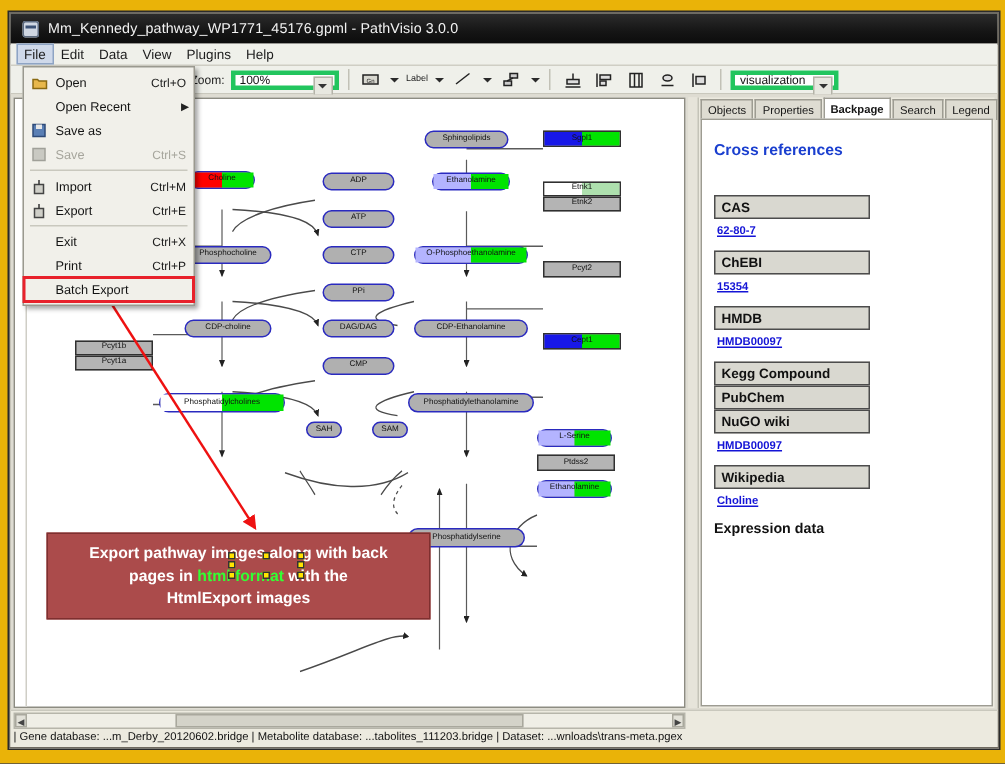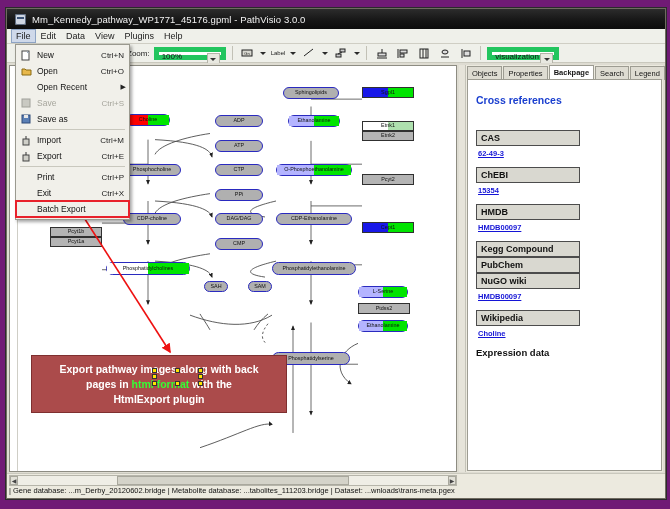--- a/index.html
+++ b/index.html
@@ -1,17 +1,17 @@
 <!DOCTYPE html>
 <html><head>
 <meta charset="utf-8">
 <style>
   html,body{margin:0;padding:0;background:#0a0a0a;}
   body{width:670px;height:509px;overflow:hidden;font-family:"Liberation Sans",sans-serif;}
-  #root{position:relative;width:670px;height:509px;background:#701a75;}
+  #root{position:relative;width:670px;height:509px;background:#eab308;}
 
   
   .win{position:absolute;left:6px;top:8px;width:658px;height:489px;
        background:#eceadf;border:1px solid #6f6a60;box-shadow:0 0 0 1px #2b2b2b;}
   .titlebar{position:absolute;left:0;top:0;width:100%;height:20px;
             background:linear-gradient(#2c2c2c,#151515 60%,#0c0c0c);
             border-bottom:1px solid #000;}
   .titlebar .tb-inner{position:absolute;left:8px;top:0;right:0;height:20px;display:flex;align-items:center;gap:6px;}
   .tb-ico{width:11px;height:11px;border-radius:2px;background:#cfd6e2;
           box-shadow:inset 0 0 0 1px #5d6b80;flex:none;position:relative;}
@@ -25,21 +25,21 @@
   .mi.active{background:#cfd9ea;border:1px solid #8ea4c4;padding:0 4px;}
 
   
   .toolbar{position:absolute;left:0;top:35px;width:100%;height:19px;background:#eff0ea;
            border-bottom:1px solid #c9c8bd;display:flex;align-items:center;gap:4px;padding-left:2px;box-sizing:border-box;}
   .tb-sep{width:1px;height:14px;background:#c2c1b6;margin:0 2px;}
   .tbtn{width:15px;height:15px;background:#eff0ea;border:1px solid transparent;display:flex;
         align-items:center;justify-content:center;cursor:default;}
   .tbtn svg{display:block;}
   .zoomlab{font-size:8px;color:#1d1d1d;margin-left:2px;}
-  .combo{height:13px;background:#fff;border:5px solid #22c55e;display:flex;
+  .combo{height:13px;background:#fff;border:3px solid #22c55e;display:flex;align-items:center;
          font-size:8px;color:#111;padding-left:3px;position:relative;box-sizing:border-box;}
   .combo .arw{position:absolute;right:1px;top:1px;width:11px;height:11px;background:#e8e8e0;
               border:1px solid #b4b3a8;display:flex;align-items:center;justify-content:center;}
   .combo .arw:after{content:"";border-left:3px solid transparent;border-right:3px solid transparent;
                     border-top:3px solid #333;}
   .caret{width:7px;height:13px;display:flex;align-items:center;justify-content:center;}
   .caret:after{content:"";border-left:3px solid transparent;border-right:3px solid transparent;border-top:3px solid #2a2a2a;}
 
   
   .bodyarea{position:absolute;left:0;top:54px;right:0;bottom:24px;background:#dedcd2;}
@@ -362,21 +362,21 @@
               <div class="node gene" style="left: 348px; top: 237px; width: 52px; height: 11px; background: rgb(180, 180, 180);">
                 <span class="cap">Ptdss2</span>
               </div>
             </div>
         </div>
 
         <div class="callout">
           <div class="ctext">
             <span>Export pathway images along with back</span><br>
             <span>pages in </span><span class="grn">html format</span><span> with the</span><br>
-            <span>HtmlExport plugin</span>
+            <span>HtmlExport images</span>
           </div>
         </div>
         <svg style="position:absolute;left:0;top:0;width:100%;height:100%;pointer-events:none;z-index:26">
           <defs>
               <marker id="rah" markerWidth="6" markerHeight="6" refX="5" refY="3" orient="auto">
                 <path d="M0,0 L6,3 L0,6 z" fill="#ee1111"></path>
               </marker>
             </defs>
           <line x1="64" y1="136" x2="160" y2="286" stroke="#ee1111" stroke-width="1.6" marker-end="url(#rah)"></line>
         </svg>
@@ -388,21 +388,21 @@
           <span class="tab">Objects</span>
           <span class="tab">Properties</span>
           <span class="tab sel">Backpage</span>
           <span class="tab">Search</span>
           <span class="tab">Legend</span>
         </div>
         <div class="tabbody">
           <div class="xr-title">Cross references</div>
           <div id="xrefs">
               <div class="xr-head">CAS</div>
-              <div class="xr-val">62-49-3</div>
+              <div class="xr-val">62-80-7</div>
               <div class="xr-head">ChEBI</div>
               <div class="xr-val">15354</div>
               <div class="xr-head">HMDB</div>
               <div class="xr-val">HMDB00097</div>
               <div class="xr-head">Kegg Compound</div>
               <div class="xr-head">PubChem</div>
               <div class="xr-head">NuGO wiki</div>
               <div class="xr-val">HMDB00097</div>
               <div class="xr-head">Wikipedia</div>
               <div class="xr-val">Choline</div>
@@ -418,61 +418,51 @@
         <span class="thumb"></span>
         <span class="ar r">▶</span>
       </div>
       <div class="statustext">| Gene database: ...m_Derby_20120602.bridge | Metabolite database: ...tabolites_111203.bridge | Dataset: ...wnloads\trans-meta.pgex</div>
     </div>
 
     <div class="fmenu">
       <div id="fmenu-rows">
           <div class="fmrow">
             <span class="ic">
-              <svg width="10" height="11">
-                <rect x="1" y="1" width="7" height="9" fill="#fff" stroke="#444"></rect>
-                <path d="M6,1 L8,3 L6,3 z" fill="#9ab"></path>
-              </svg>
-            </span>
-            <span class="lbl">New</span>
-            <span class="acc">Ctrl+N</span>
-          </div>
-          <div class="fmrow">
-            <span class="ic">
               <svg width="11" height="11">
                 <path d="M1,3 L4,3 L5,4 L10,4 L10,9 L1,9 z" fill="#e8b84b" stroke="#8a6a12"></path>
               </svg>
             </span>
             <span class="lbl">Open</span>
             <span class="acc">Ctrl+O</span>
           </div>
           <div class="fmrow">
             <span class="ic"></span>
             <span class="lbl">Open Recent</span>
             <span class="submore">▶</span>
+          </div>
+          <div class="fmrow">
+            <span class="ic">
+              <svg width="10" height="10">
+                <rect x="1" y="1" width="8" height="8" fill="#5a7fb5" stroke="#2e4a78"></rect>
+                <rect x="3" y="1" width="4" height="3" fill="#e8e8e8"></rect>
+              </svg>
+            </span>
+            <span class="lbl">Save as</span>
+            <span class="acc"></span>
           </div>
           <div class="fmrow dis">
             <span class="ic">
               <svg width="10" height="10">
                 <rect x="1" y="1" width="8" height="8" fill="#c9c9c2" stroke="#a0a099"></rect>
               </svg>
             </span>
             <span class="lbl">Save</span>
             <span class="acc">Ctrl+S</span>
           </div>
-          <div class="fmrow">
-            <span class="ic">
-              <svg width="10" height="10">
-                <rect x="1" y="1" width="8" height="8" fill="#5a7fb5" stroke="#2e4a78"></rect>
-                <rect x="3" y="1" width="4" height="3" fill="#e8e8e8"></rect>
-              </svg>
-            </span>
-            <span class="lbl">Save as</span>
-            <span class="acc"></span>
-          </div>
           <div class="fmsep"></div>
           <div class="fmrow">
             <span class="ic">
               <svg width="10" height="11">
                 <rect x="2" y="4" width="6" height="6" fill="#cfcfc8" stroke="#444"></rect>
                 <line x1="5" y1="1" x2="5" y2="4" stroke="#333"></line>
               </svg>
             </span>
             <span class="lbl">Import</span>
             <span class="acc">Ctrl+M</span>
@@ -483,27 +473,27 @@
                 <rect x="2" y="4" width="6" height="6" fill="#cfcfc8" stroke="#444"></rect>
                 <line x1="5" y1="1" x2="5" y2="4" stroke="#333"></line>
               </svg>
             </span>
             <span class="lbl">Export</span>
             <span class="acc">Ctrl+E</span>
           </div>
           <div class="fmsep"></div>
           <div class="fmrow">
             <span class="ic"></span>
+            <span class="lbl">Exit</span>
+            <span class="acc">Ctrl+X</span>
+          </div>
+          <div class="fmrow">
+            <span class="ic"></span>
             <span class="lbl">Print</span>
             <span class="acc">Ctrl+P</span>
-          </div>
-          <div class="fmrow">
-            <span class="ic"></span>
-            <span class="lbl">Exit</span>
-            <span class="acc">Ctrl+X</span>
           </div>
           <div class="fmrow hl">
             <span class="ic"></span>
             <span class="lbl">Batch Export</span>
             <span class="acc"></span>
           </div>
         </div>
     </div>
   </div>
 </div>

